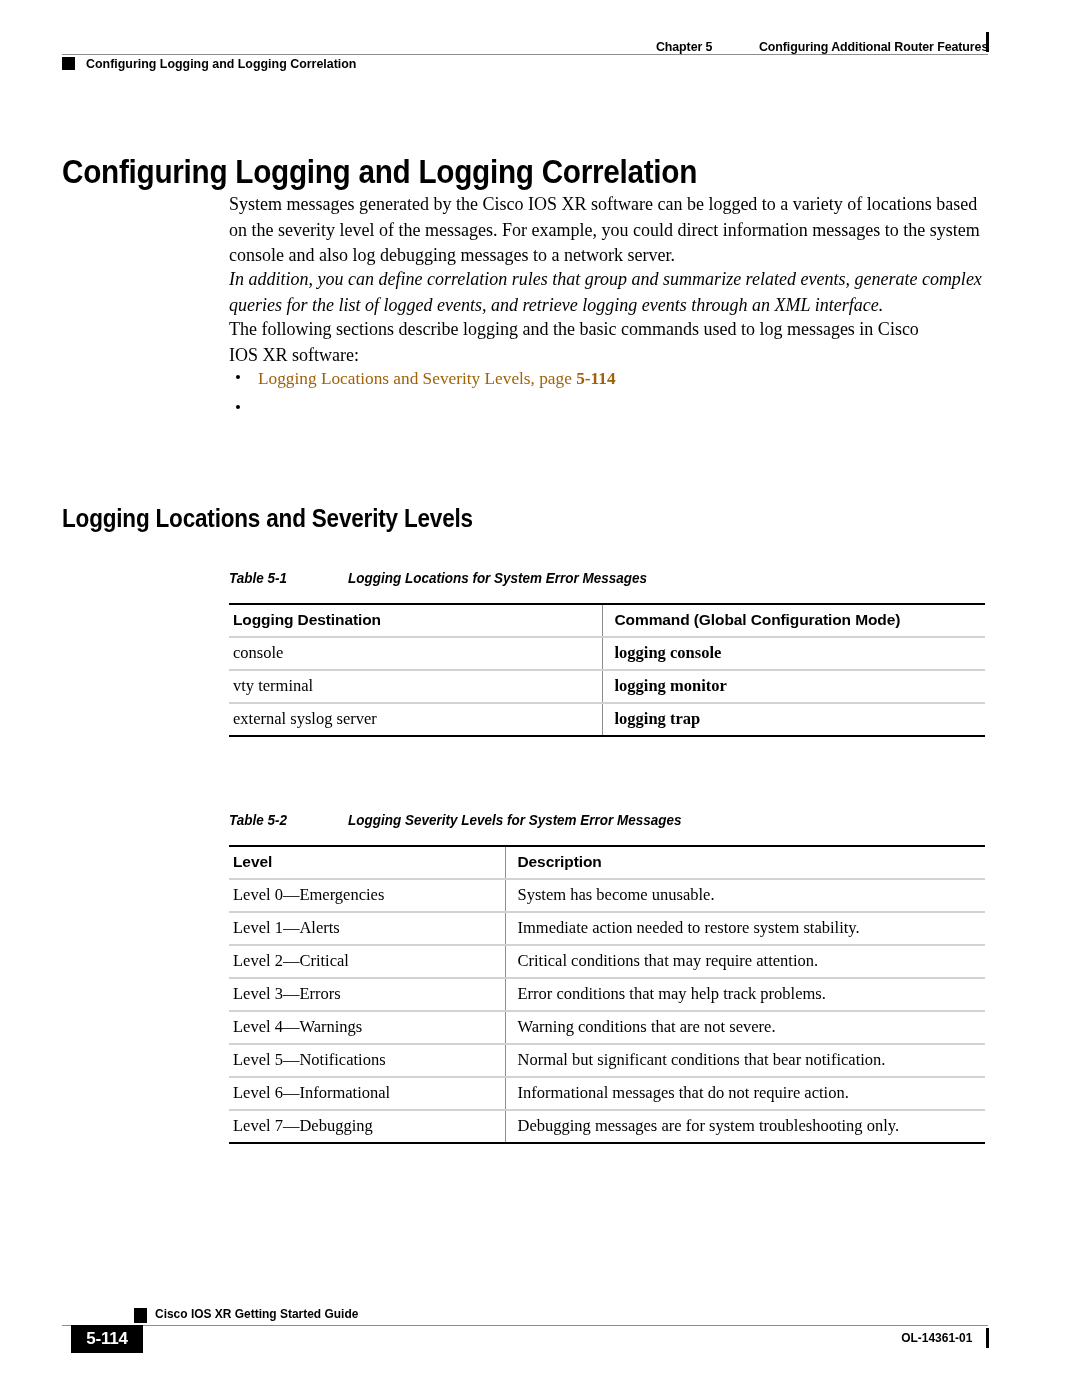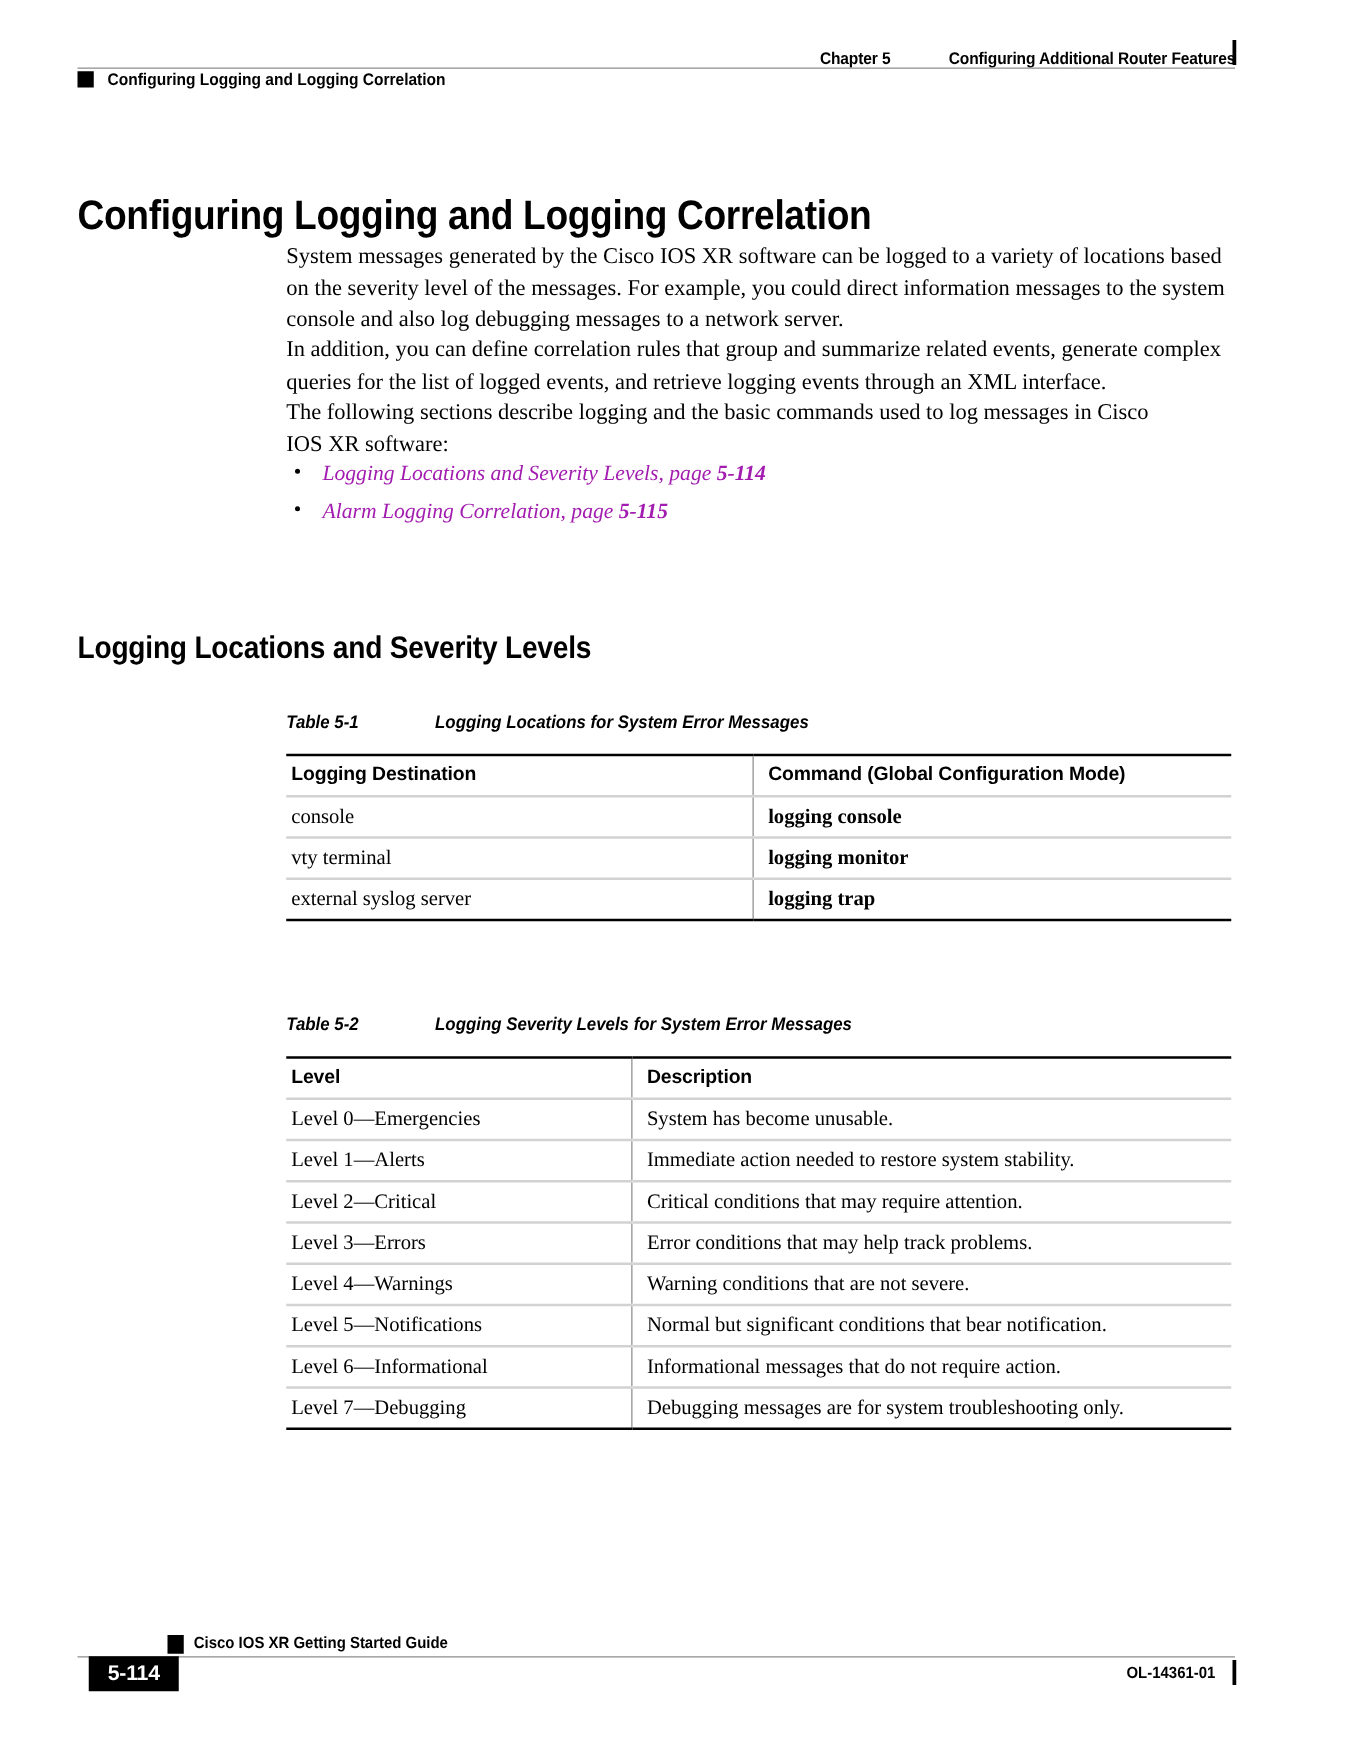--- a/index.html
+++ b/index.html
@@ -119,21 +119,21 @@
     left: 229px;
     width: 762px;
   }
   p.para {
     margin: 0;
     font-size: 18px;
     line-height: 25.5px;
     text-align: left;
   }
   .p1 { position: absolute; top: 192px; width: 762px; }
-  .p2 { position: absolute; top: 267px; width: 762px; }
+  .p2 { position: absolute; top: 267px; width: 762px; font-style: italic; }
   .p3 { position: absolute; top: 317px; width: 700px; }
   .p4 { position: absolute; top: 538px; width: 762px; }
   .p5 { position: absolute; top: 780px; width: 762px; }
 
   a.xref, .xref {
     color: #2b2bd4;
     text-decoration: none;
   }
   .xref-b { font-weight: bold; }
 
@@ -156,23 +156,22 @@
     top: 7px;
     width: 4px;
     height: 4px;
     border-radius: 50%;
     background: #000;
   }
   .bullet-text {
     position: absolute;
     left: 29px;
     top: 0;
-    color: #a21caf;
-    white-space: nowrap;
-    font-style: italic;
+    color: #a16207;
+    white-space: nowrap;
   }
 
   
   .tbl-caption {
     position: absolute;
     left: 229px;
     font-family: "Liberation Sans Narrow", "Liberation Sans", "DejaVu Sans", sans-serif;
     font-weight: bold;
     font-style: italic;
     font-size: 14.5px;
@@ -322,21 +321,20 @@
   <p class="para body-col p2">In addition, you can define correlation rules that group and summarize related events, generate complex queries for the list of logged events, and retrieve logging events through an XML interface.</p>
   <p class="para body-col p3">The following sections describe logging and the basic commands used to log messages in Cisco IOS XR software:</p>
 
   <div class="bullets">
     <div class="bullet-row">
       <span class="bullet-dot"></span>
       <span class="bullet-text"><span>Logging Locations and Severity Levels, page </span><span class="xref-b">5-114</span></span>
     </div>
     <div class="bullet-row">
       <span class="bullet-dot"></span>
-      <span class="bullet-text"><span>Alarm Logging Correlation, page </span><span class="xref-b">5-115</span></span>
     </div>
   </div>
 
   <h2 class="section-title">Logging Locations and Severity Levels</h2>
 
 
   <div class="tbl-caption cap1">
     <span class="cap-num">Table 5-1</span><span>Logging Locations for System Error Messages</span>
   </div>
 

